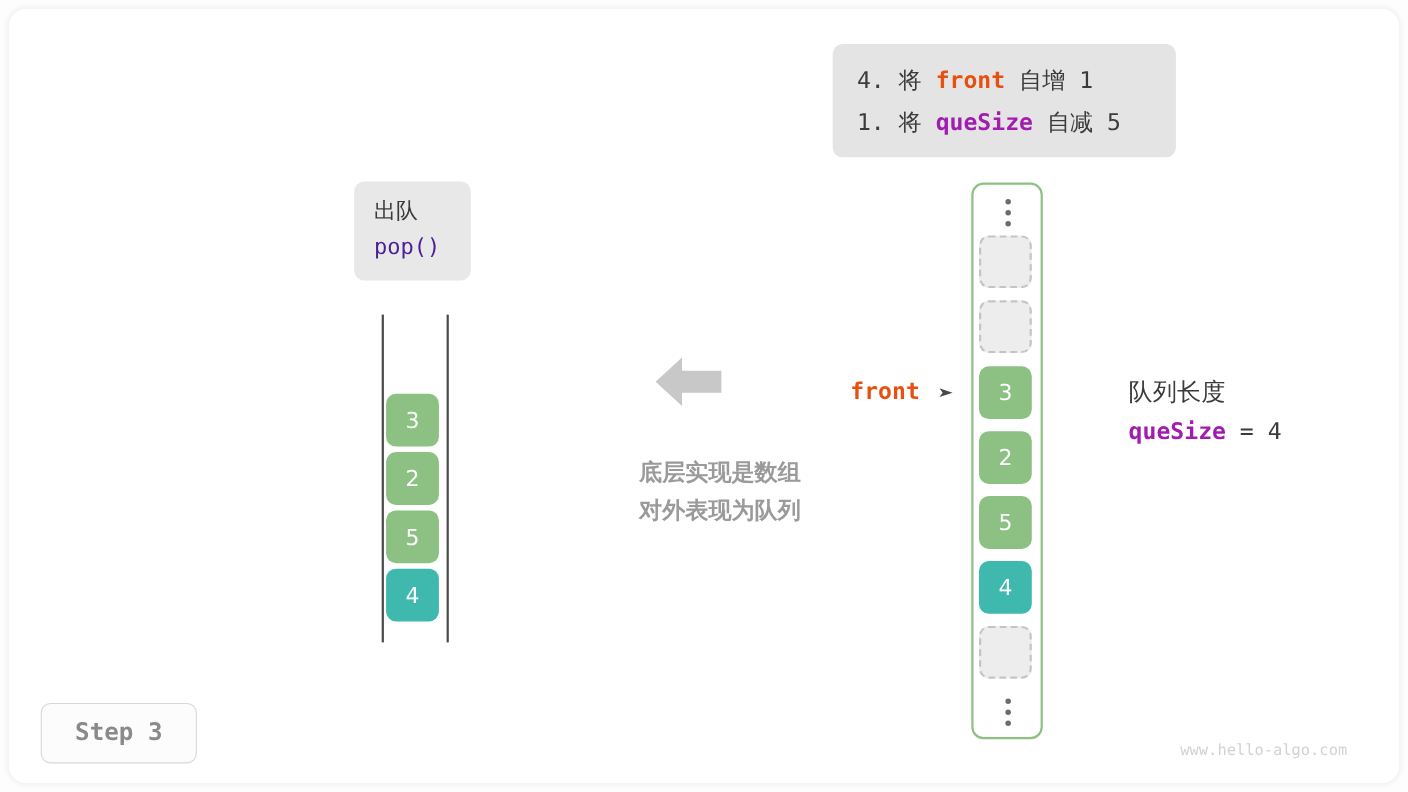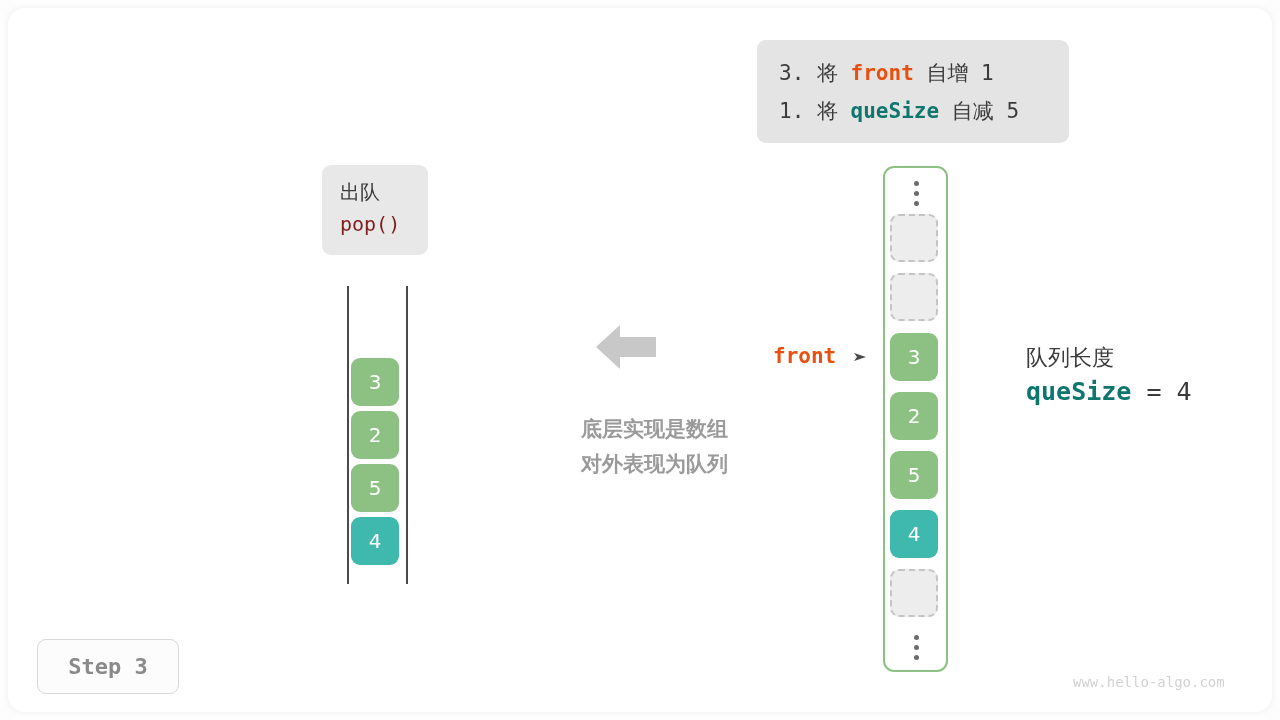--- a/index.html
+++ b/index.html
@@ -33,38 +33,38 @@
     padding: 14px 22px 0 22px;
   }
   .instr-line {
     font-family: "DejaVu Sans Mono", monospace;
     font-size: 21px;
     line-height: 38px;
     color: #3b3b3b;
     white-space: pre;
   }
   .kw-front { color: #e8500f; font-weight: bold; }
-  .kw-size  { color: #0f766e; font-weight: bold; }
+  .kw-size  { color: #a21caf; font-weight: bold; }
 
   
   .pop-box {
     position: absolute;
     left: 322px; top: 165px;
     width: 106px; height: 90px;
     background: #e8e8e8;
     border-radius: 9px;
     padding: 14px 0 0 18px;
   }
   .pop-box .l1 {
     font-family: Liberation Mono, monospace;
     font-size: 20px; color: #3b3b3b; line-height: 30px;
   }
   .pop-box .l2 {
     font-family: "DejaVu Sans Mono", monospace;
-    font-size: 20px; color: #7f1d1d; line-height: 30px;
+    font-size: 20px; color: #4c1d95; line-height: 30px;
   }
 
   
   .rail {
     position: absolute;
     width: 2px; height: 298px;
     top: 286px;
     background: #4a4a4a;
   }
   .rail.left  { left: 347px; }
@@ -158,21 +158,21 @@
   .note {
     position: absolute;
     left: 1026px; top: 342px;
   }
   .note .nl1 {
     font-family: "DejaVu Sans", sans-serif;
     font-size: 22px; color: #3b3b3b; line-height: 32px;
   }
   .note .nl2 {
     font-family: "DejaVu Sans Mono", monospace;
-    font-size: 25px; color: #3b3b3b; line-height: 36px;
+    font-size: 21px; color: #3b3b3b; line-height: 36px;
     white-space: pre;
   }
 
   
   .step-badge {
     position: absolute;
     left: 37px; top: 639px;
     width: 142px; height: 55px;
     border: 1px solid #d8d8d8;
     border-radius: 9px;
@@ -195,21 +195,21 @@
     color: #d2d2d2;
   }
 </style>
 </head>
 <body>
 
 <div id="canvas">
   <div class="card"></div>
 
   <div class="instr-box">
-    <div class="instr-line"><span>3. 将 </span><span class="kw-front">front</span><span> 自增 1</span></div>
+    <div class="instr-line"><span>4. 将 </span><span class="kw-front">front</span><span> 自增 1</span></div>
     <div class="instr-line"><span>1. 将 </span><span class="kw-size">queSize</span><span> 自减 5</span></div>
   </div>
 
   <div class="pop-box">
     <div class="l1">出队</div>
     <div class="l2">pop()</div>
   </div>
 
   <div class="rail left"></div>
   <div class="rail right"></div>

